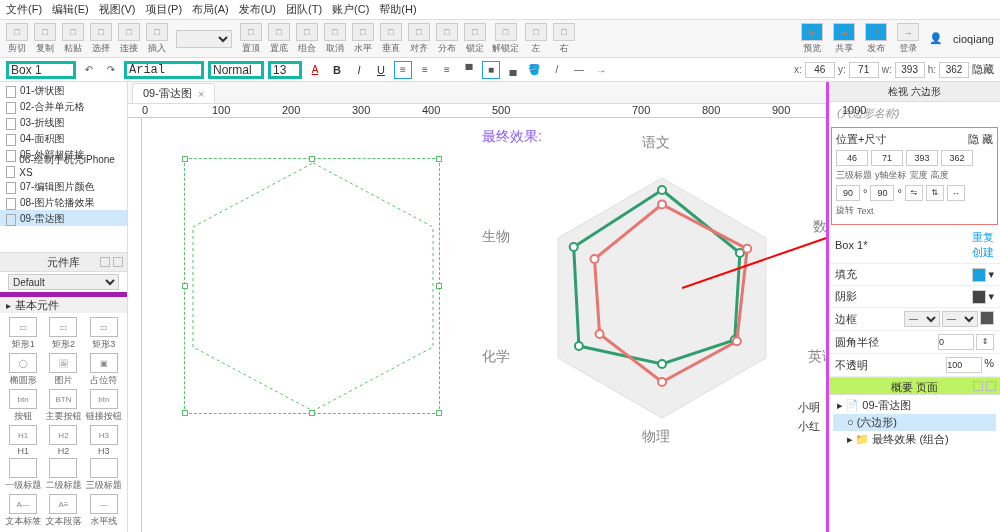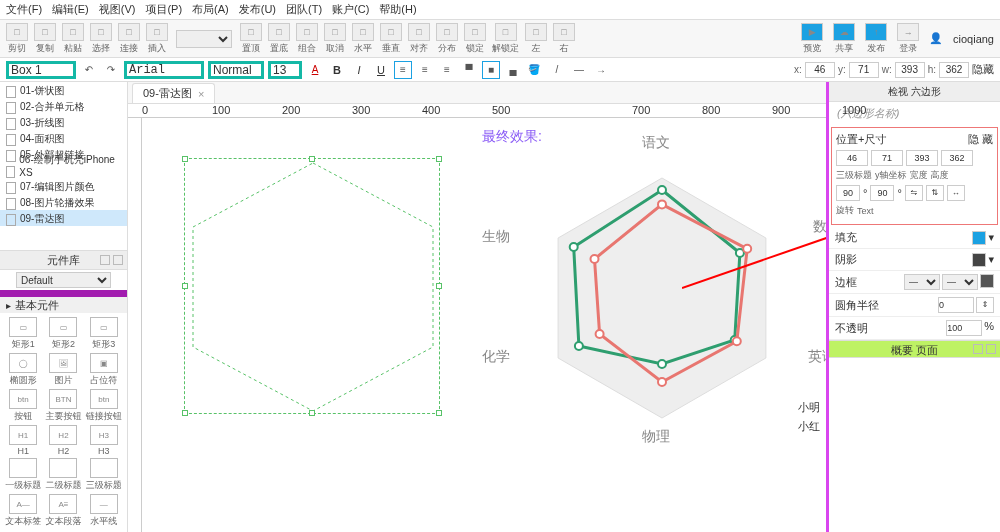--- a/index.html
+++ b/index.html
@@ -21,21 +21,21 @@
 .leftcol{width:128px;display:flex;flex-direction:column;border-right:1px solid #ddd;background:#fff}
 .pages-hdr{height:20px;background:#eee;display:flex;align-items:center;justify-content:center;font-size:10px;border-bottom:1px solid #ddd;position:relative}
 .pages-hdr .hic{position:absolute;right:4px;width:12px;height:12px;border:1px solid #bbb}
 .pages{flex:0 0 auto;background:#fff}
 .pg{height:16px;display:flex;align-items:flex-end;gap:4px;padding:0 6px;font-size:10px;cursor:pointer}
 .pg .pg-ic{width:10px;height:12px;border:1px solid #aaa}
 .pg.sel{background:#cfe8fb}
 .libhdr{height:20px;background:#eee;display:flex;align-items:center;justify-content:center;font-size:10px;border-top:1px solid #ddd;border-bottom:1px solid #ddd;margin-top:auto;position:relative}
 .libhdr .hic{position:absolute;right:4px;display:flex;gap:3px}
 .libhdr .hic div{width:10px;height:10px;border:1px solid #bbb}
-.libsel{padding:2px 16px;border-bottom:7px solid #a21caf}
+.libsel{padding:2px 8px;border-bottom:5px solid #a21caf}
 .libsel select{width:100%;height:16px;border:1px solid #ccc;font-size:10px}
 .libgrp-h{height:16px;background:#f0f0f0;padding:0 6px;font-size:10px;display:flex;align-items:center;gap:4px}
 .libgrid{display:grid;grid-template-columns:repeat(3,1fr);gap:2px;padding:4px}
 .widget{display:flex;flex-direction:column;align-items:center;gap:1px}
 .widget .w-ic{width:28px;height:20px;border:1px solid #bbb;background:#fff;display:flex;align-items:center;justify-content:center;font-size:8px;color:#888}
 .widget .w-lb{font-size:9px;color:#666}
 .center{flex:1;display:flex;flex-direction:column;background:#fff;min-width:0}
 .tabs{height:22px;background:#f7f7f7;border-bottom:1px solid #ddd;display:flex;align-items:flex-end}
 .tab{height:20px;padding:0 10px;display:flex;align-items:center;gap:6px;font-size:10px;background:#fff;border:1px solid #ddd;border-bottom:none;border-radius:3px 3px 0 0;margin-left:4px}
 .tab .cx{color:#999}
@@ -440,20 +440,24 @@
         <div class="mini-btn">⇋</div>
         <div class="mini-btn">⇅</div>
         <div class="mini-btn">↔</div>
       </div>
       <div class="rrow">
           <span class="lbl">旋转</span>
           <span class="lbl">Text</span>
         </div>
     </div>
     <div class="proprow">
+      <span>Box 1*</span>
+      <div style="text-align:right;font-size:9px"><span style="color:#1ba1e2">重复</span><br><span style="color:#1ba1e2">创建</span></div>
+    </div>
+    <div class="proprow">
         <span>填充</span>
         <div class="pctl">
           <div class="swatch"></div>
           <span>▾</span>
         </div>
       </div>
     <div class="proprow">
         <span>阴影</span>
         <div class="pctl">
           <div class="swatch" style="background:#444"></div>
@@ -479,14 +483,19 @@
         <span>不透明</span>
         <div class="pctl">
           <input value="100" style="">
           <span>%</span>
         </div>
       </div>
     <div class="outline-hdr"><span>概要 页面</span><div class="oic">
           <div></div>
           <div></div>
         </div></div>
+    <div class="outline">
+      <div>▸ 📄 <span>09-雷达图</span></div>
+      <div class="lvl1 sel">○ <span>(六边形)</span></div>
+      <div class="lvl1">▸ 📁 <span>最终效果 (组合)</span></div>
+    </div>
   </div>
 </div>
 
 </body></html>

